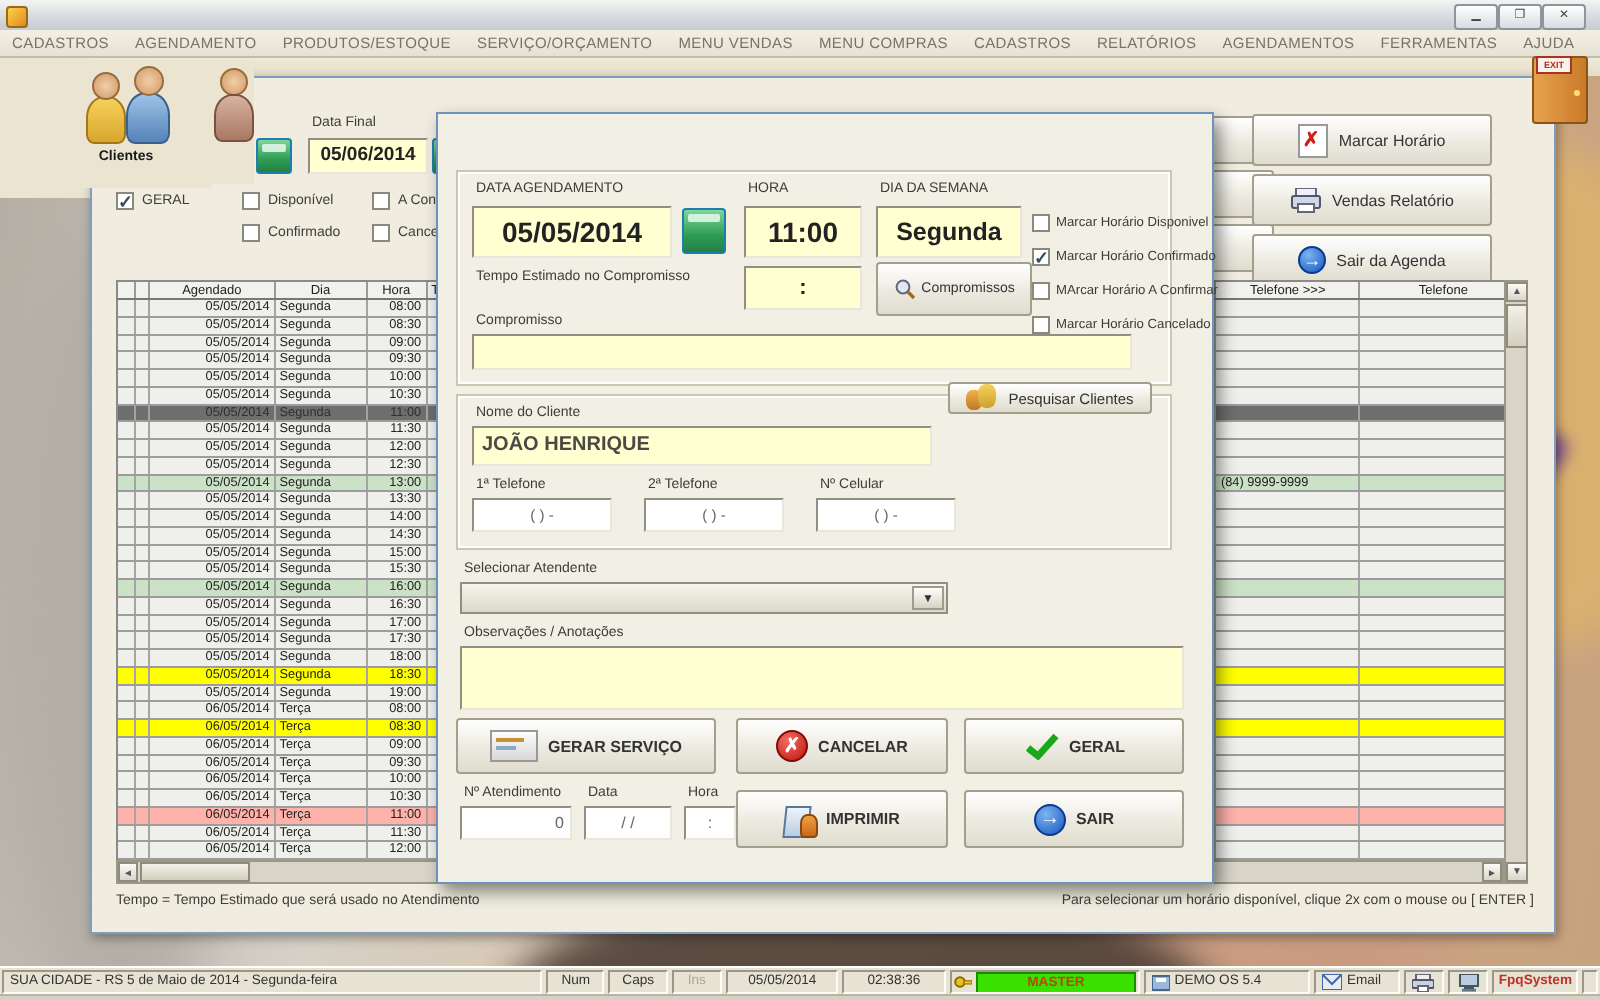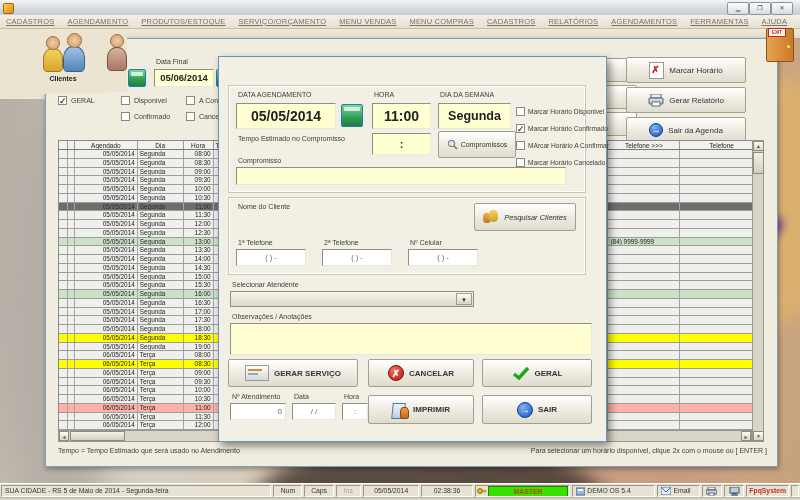--- a/index.html
+++ b/index.html
@@ -9,21 +9,21 @@
   
   .titlebar{left:0;top:0;width:800px;height:15px;
     background:linear-gradient(#f4f4f2,#d5d9de 60%,#c7ccd3);border-bottom:1px solid #9aa0a8;
     font-size:8px;color:#3a3a3a;line-height:15px;white-space:nowrap;}
   .appicon{left:3px;top:3px;width:9px;height:9px;background:linear-gradient(135deg,#ffd24a,#e08820);
     border:1px solid #996a10;border-radius:2px;}
   .winbtn{top:2px;width:20px;height:11px;background:linear-gradient(#fdfdfd,#d8dce2);
     border:1px solid #8e949c;border-radius:2px;font-size:6px;line-height:10px;text-align:center;color:#444;}
   .menubar{left:0;top:15px;width:800px;height:14px;background:linear-gradient(#f2efe6,#e6e1d2);
     border-bottom:1px solid #c2bca8;display:flex;align-items:center;gap:13px;padding-left:6px;box-sizing:border-box;}
-  .menuitem{font-size:7.5px;color:#7a7265;letter-spacing:.2px;white-space:nowrap;text-decoration:underline;}
+  .menuitem{font-size:7.5px;color:#7a7265;letter-spacing:.2px;white-space:nowrap;}
   .mailglyph{width:10px;height:7px;background:#e8edf5;border:1px solid #5577aa;display:inline-block;
     margin-right:2px;position:relative;top:1px;}
   .mailglyph:before{content:"";position:absolute;left:0;top:0;border:4px solid transparent;
     border-top:4px solid #88aadd;border-width:4px 5px 0 5px;}
   
   .mdi{left:0;top:29px;width:800px;height:471px;
     background:linear-gradient(100deg,#b3aca2 0%,#d6d0c6 26%,#d9c4a9 48%,#cfa987 72%,#c7a27e 100%);}
   .blob{position:absolute;filter:blur(9px);border-radius:50%;}
   .topstrip{left:0;top:29px;width:800px;height:9px;background:linear-gradient(#efe9d8,#e4ddc8);}
   .leftcol{left:0;top:29px;width:45px;height:70px;background:#eae4d1;}
@@ -200,21 +200,21 @@
           <span style="position:absolute;left:1px;top:1px;color:#d02018;font-size:10px;font-weight:bold;">✗</span>
         </span>
       <span>Marcar Horário</span>
     </div>
     <div class="abs btn3d" style="left:580px;top:48px;width:120px;height:26px;">
       <svg width="16" height="13">
           <rect x="3" y="0" width="10" height="4" fill="#eef" stroke="#667"></rect>
           <rect x="1" y="4" width="14" height="6" rx="1" fill="#cdd8e8" stroke="#556"></rect>
           <rect x="4" y="8" width="8" height="4" fill="#fff" stroke="#667"></rect>
         </svg>
-      <span>Gerar Relatório</span>
+      <span>Vendas Relatório</span>
     </div>
     <div class="abs btn3d" style="left:580px;top:78px;width:120px;height:26px;">
       <span class="iconcircle" style="width:14px;height:14px;background:radial-gradient(circle at 35% 30%,#7ab4f0,#1a55c0);border:1px solid #0a3a90;font-size:9px;">→</span>
       <span>Sair da Agenda</span>
     </div>
 
     <div class="abs thead" style="left:12px;top:101px;width:706px;height:10px;">
       <span style="width:9px;"></span>
         <span style="width:7px;"></span>
       <span style="width:63px;">Agendado</span>
@@ -590,21 +590,22 @@
     <span class="abs lbl65" style="left:309px;top:51px;">Marcar Horário Disponivel</span>
     <div class="abs cb" style="left:297px;top:67px;">✓</div>
     <span class="abs lbl65" style="left:309px;top:68px;">Marcar Horário Confirmado</span>
     <div class="abs cb" style="left:297px;top:84px;"></div>
     <span class="abs lbl65" style="left:309px;top:85px;">MArcar Horário A Confirmar</span>
     <div class="abs cb" style="left:297px;top:101px;"></div>
     <span class="abs lbl65" style="left:309px;top:102px;">Marcar Horário Cancelado</span>
 
     <div class="abs group" style="left:9px;top:140px;width:356px;height:76px;"></div>
     <span class="abs lbl7" style="left:19px;top:146px;">Nome do Cliente</span>
-    <div class="abs btn3d" style="left:255px;top:146px;width:102px;height:28px;font-size:7.5px;font-style:italic;">
+    <div class="abs field" style="left:17px;top:156px;width:230px;height:20px;font-size:10px;font-weight:bold;color:#4a4a42;line-height:18px;padding-left:4px;">JOÃO HENRIQUE</div>
+    <div class="abs btn3d" style="left:255px;top:134px;width:102px;height:16px;font-size:7.5px;">
       <span style="position:relative;width:16px;height:14px;display:inline-block;">
         <span style="position:absolute;left:0;top:3px;width:8px;height:10px;background:linear-gradient(#f0b050,#c07820);border-radius:40%;"></span>
         <span style="position:absolute;left:6px;top:0px;width:9px;height:12px;background:linear-gradient(#f5d25a,#cfa02e);border-radius:40%;"></span>
       </span>
       <span>Pesquisar Clientes</span>
     </div>
     <span class="abs lbl7" style="left:19px;top:182px;">1ª Telefone</span>
     <div class="abs wfield" style="left:17px;top:192px;width:70px;height:17px;font-size:7.5px;line-height:15px;text-align:center;">(  )      -</div>
     <span class="abs lbl7" style="left:105px;top:182px;">2ª Telefone</span>
     <div class="abs wfield" style="left:103px;top:192px;width:70px;height:17px;font-size:7.5px;line-height:15px;text-align:center;">(  )      -</div>

